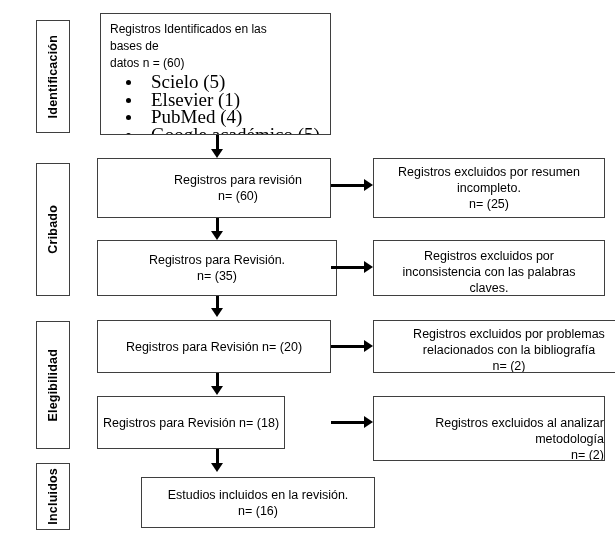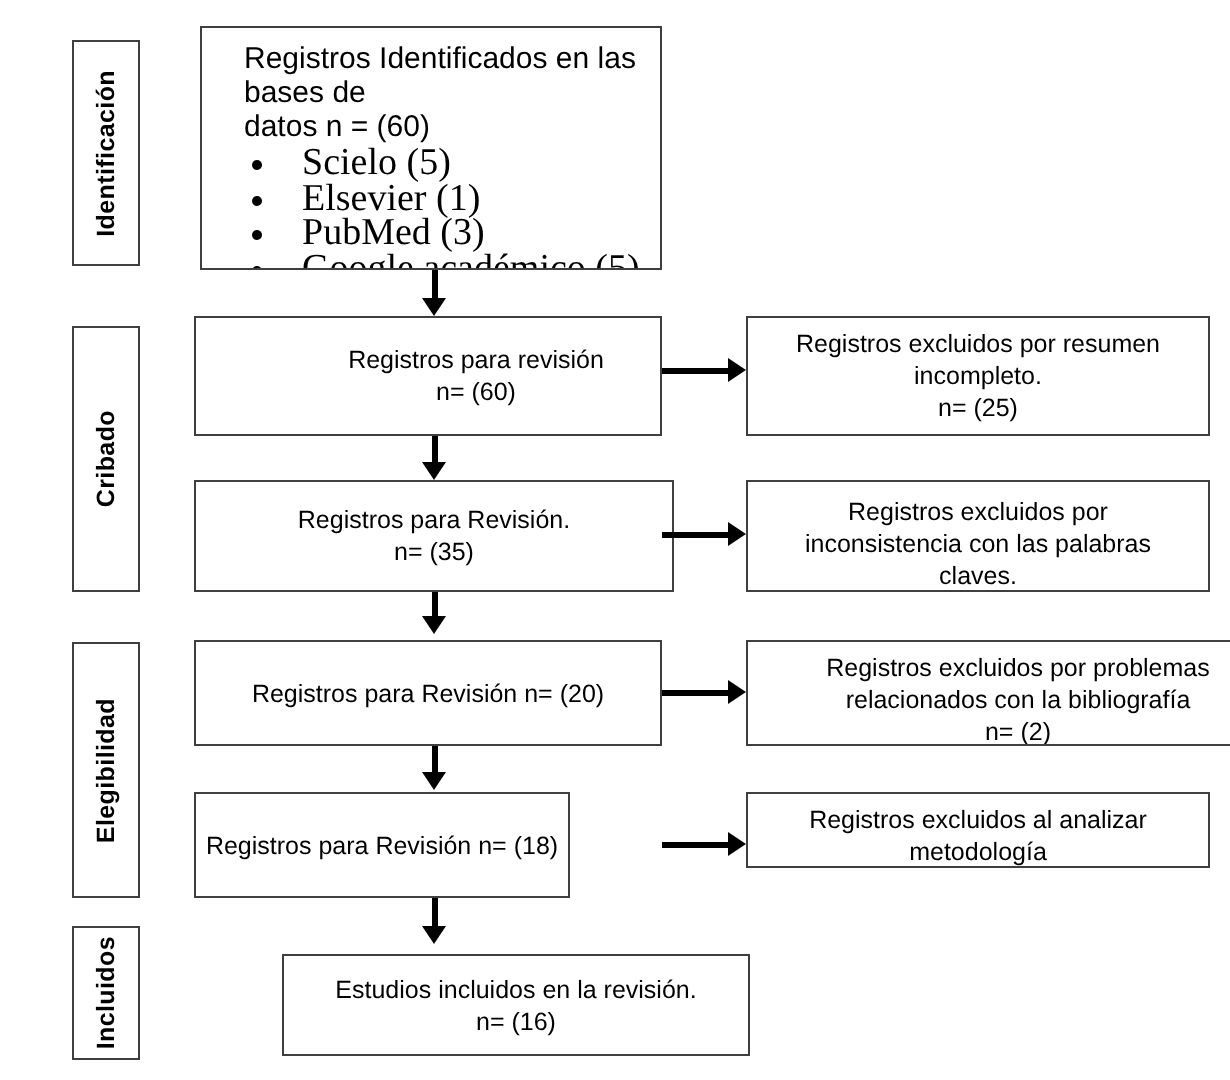--- a/index.html
+++ b/index.html
@@ -11,21 +11,21 @@
           display:flex;align-items:center;justify-content:center;box-sizing:border-box;}
   .vlabel span{writing-mode:vertical-rl;transform:rotate(180deg);
                font-weight:bold;font-size:12.5px;letter-spacing:.2px;white-space:nowrap;}
 
   .box{position:absolute;border:1.5px solid #3f3f3f;background:#fff;box-sizing:border-box;
        display:flex;flex-direction:column;align-items:center;justify-content:center;
        overflow:hidden;}
   .box .ln{font-size:12.5px;line-height:16px;text-align:center;white-space:nowrap;}
 
   .box.left-top{align-items:flex-start;justify-content:flex-start;padding:7px 0 0 9px;}
-  .box.left-top .hd{font-size:15px;line-height:17px;text-align:left;white-space:nowrap;margin-left:12px;}
+  .box.left-top .hd{font-size:12px;line-height:17px;text-align:left;white-space:nowrap;}
 
   ul.srcs{list-style:none;margin:1px 0 0 0;padding:0;}
   ul.srcs li{position:relative;font-family:"Liberation Serif",serif;
              font-size:19px;line-height:17.5px;padding-left:41px;white-space:nowrap;}
   ul.srcs li::before{content:"";position:absolute;left:16px;top:7px;
                      width:5px;height:5px;border-radius:50%;background:#000;}
 
   .varrow{position:absolute;width:3px;background:#000;}
   .vhead{position:absolute;width:0;height:0;border-left:6px solid transparent;
          border-right:6px solid transparent;border-top:9px solid #000;}
@@ -51,21 +51,21 @@
     <span>Incluidos</span>
   </div>
 
   <div class="box left-top" style="left:100px;top:13px;width:231px;height:122px;">
     <div class="hd">Registros Identificados en las</div>
     <div class="hd">bases de</div>
     <div class="hd">datos n = (60)</div>
     <ul class="srcs">
       <li>Scielo (5)</li>
       <li>Elsevier (1)</li>
-      <li>PubMed (3)</li>
+      <li>PubMed (4)</li>
       <li>Google académico (5)</li>
     </ul>
   </div>
 
   <div class="varrow" style="left:216px;top:135px;height:19px;"></div>
   <div class="vhead" style="left:211px;top:149px;"></div>
 
   <div class="box" style="left:97px;top:158px;width:234px;height:60px;padding-left:48px;">
     <div class="ln">Registros para revisión</div>
     <div class="ln">n= (60)</div>
@@ -113,21 +113,21 @@
   <div class="harrow" style="left:331px;top:345px;width:36px;"></div>
   <div class="hhead" style="left:364px;top:340px;"></div>
 
   <div class="varrow" style="left:216px;top:373px;height:17px;"></div>
   <div class="vhead" style="left:211px;top:386px;"></div>
 
   <div class="box" style="left:97px;top:396px;width:188px;height:53px;">
     <div class="ln">Registros para Revisión n= (18)</div>
   </div>
 
-  <div class="box" style="left:373px;top:396px;width:232px;height:38px;justify-content:flex-start;padding-top:5px;">
+  <div class="box" style="left:373px;top:396px;width:232px;height:65px;justify-content:flex-start;padding-top:18px;align-items:flex-end;">
     <div class="ln">Registros excluidos al analizar</div>
     <div class="ln">metodología</div>
     <div class="ln">n= (2)</div>
   </div>
 
   <div class="harrow" style="left:331px;top:421px;width:36px;"></div>
   <div class="hhead" style="left:364px;top:416px;"></div>
 
   <div class="varrow" style="left:216px;top:449px;height:17px;"></div>
   <div class="vhead" style="left:211px;top:463px;"></div>

